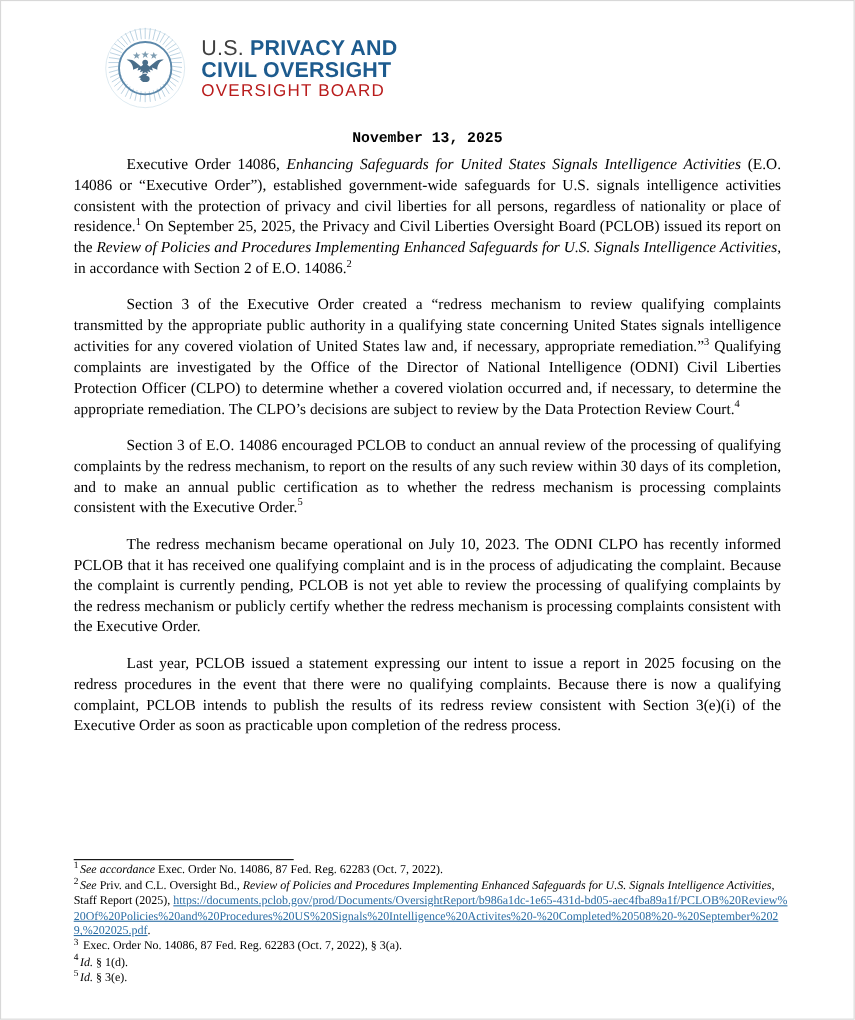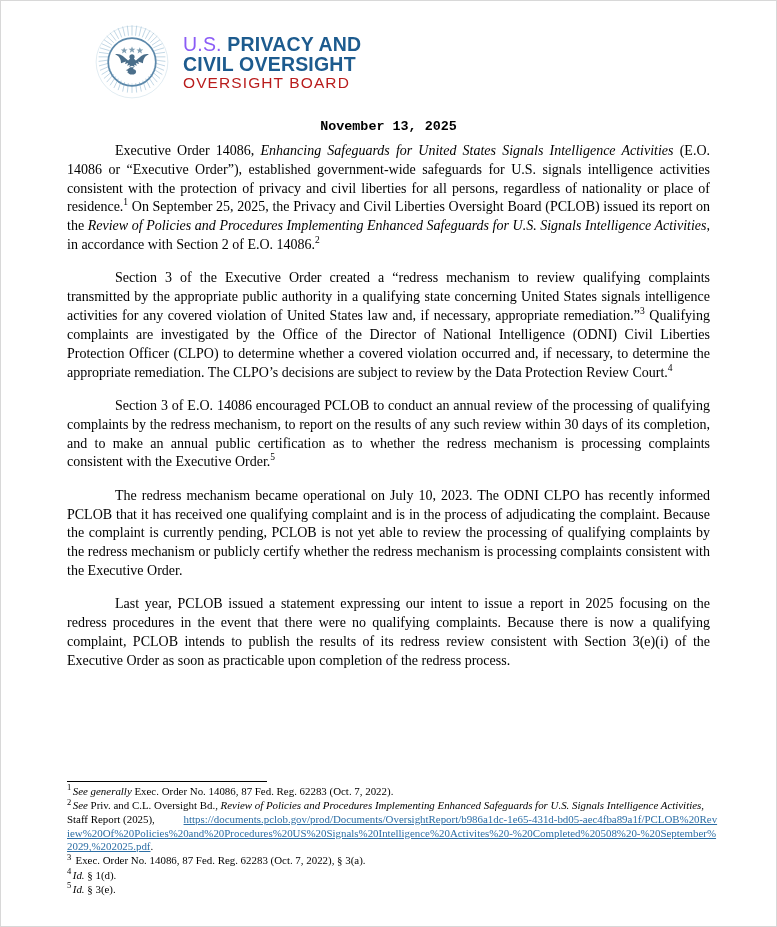--- a/index.html
+++ b/index.html
@@ -47,21 +47,21 @@
   .wm-line1, .wm-line2 {
     font-family: "Liberation Sans", "DejaVu Sans", sans-serif;
     font-weight: 700;
     font-size: 19.5px;
     letter-spacing: 0.2px;
     color: #1d5b8e;
     white-space: nowrap;
   }
   .wm-line1 .us {
     font-weight: 400;
-    color: #8b5cf6;
+    color: #404040;
   }
   .wm-line3 {
     font-family: "Liberation Sans", "DejaVu Sans", sans-serif;
     font-weight: 400;
     font-size: 15.5px;
     letter-spacing: 1.1px;
     color: #b91c1c;
     white-space: nowrap;
     margin-top: 1px;
   }
@@ -129,21 +129,20 @@
   }
   .fn sup {
     font-size: 0.78em;
     margin-right: 1.5px;
   }
   .fn .it { font-style: italic; }
   .fn a, .fn .url {
     color: #2c6ea5;
     text-decoration: underline;
     word-break: break-all;
-    margin-left: 26px;
   }
 </style>
 </head>
 <body>
 
 <div class="page">
 
   <div class="masthead">
 
     <div class="seal">
@@ -242,21 +241,21 @@
       <p id="para-1"><span>Executive Order 14086, </span><span class="it">Enhancing Safeguards for United States Signals Intelligence Activities</span><span> (E.O. 14086 or “Executive Order”), established government-wide safeguards for U.S. signals intelligence activities consistent with the protection of privacy and civil liberties for all persons, regardless of nationality or place of residence.</span><sup>1</sup><span>  On September 25, 2025, the Privacy and Civil Liberties Oversight Board (PCLOB) issued its report on the </span><span class="it">Review of Policies and Procedures Implementing Enhanced Safeguards for U.S. Signals Intelligence Activities</span><span>, in accordance with Section 2 of E.O. 14086.</span><sup>2</sup></p>
       <p id="para-2"><span>Section 3 of the Executive Order created a “redress mechanism to review qualifying complaints transmitted by the appropriate public authority in a qualifying state concerning United States signals intelligence activities for any covered violation of United States law and, if necessary, appropriate remediation.”</span><sup>3</sup><span>  Qualifying complaints are investigated by the Office of the Director of National Intelligence (ODNI) Civil Liberties Protection Officer (CLPO) to determine whether a covered violation occurred and, if necessary, to determine the appropriate remediation.  The CLPO’s decisions are subject to review by the Data Protection Review Court.</span><sup>4</sup></p>
       <p id="para-3"><span>Section 3 of E.O. 14086 encouraged PCLOB to conduct an annual review of the processing of qualifying complaints by the redress mechanism, to report on the results of any such review within 30 days of its completion, and to make an annual public certification as to whether the redress mechanism is processing complaints consistent with the Executive Order.</span><sup>5</sup></p>
       <p id="para-4"><span>The redress mechanism became operational on July 10, 2023.  The ODNI CLPO has recently informed PCLOB that it has received one qualifying complaint and is in the process of adjudicating the complaint.  Because the complaint is currently pending, PCLOB is not yet able to review the processing of qualifying complaints by the redress mechanism or publicly certify whether the redress mechanism is processing complaints consistent with the Executive Order.</span></p>
       <p id="para-5"><span>Last year, PCLOB issued a statement expressing our intent to issue a report in 2025 focusing on the redress procedures in the event that there were no qualifying complaints.  Because there is now a qualifying complaint, PCLOB intends to publish the results of its redress review consistent with Section 3(e)(i) of the Executive Order as soon as practicable upon completion of the redress process.</span></p>
     </div>
 
   <div class="footnotes">
     <div class="fn-rule"></div>
     <div id="footnote-list">
-        <div class="fn"><sup>1</sup><span class="it">See generally</span><span> Exec. Order No. 14086, 87 Fed. Reg. 62283 (Oct. 7, 2022).</span></div>
+        <div class="fn"><sup>1</sup><span class="it">See accordance</span><span> Exec. Order No. 14086, 87 Fed. Reg. 62283 (Oct. 7, 2022).</span></div>
         <div class="fn"><sup>2</sup><span class="it">See</span><span> Priv. and C.L. Oversight Bd., </span><span class="it">Review of Policies and Procedures Implementing Enhanced Safeguards for U.S. Signals Intelligence Activities</span><span>, Staff Report (2025), </span><a class="url">https://documents.pclob.gov/prod/Documents/OversightReport/b986a1dc-1e65-431d-bd05-aec4fba89a1f/PCLOB%20Review%20Of%20Policies%20and%20Procedures%20US%20Signals%20Intelligence%20Activites%20-%20Completed%20508%20-%20September%2029,%202025.pdf</a><span>.</span></div>
         <div class="fn"><sup>3</sup><span> Exec. Order No. 14086, 87 Fed. Reg. 62283 (Oct. 7, 2022), § 3(a).</span></div>
         <div class="fn"><sup>4</sup><span class="it">Id.</span><span> § 1(d).</span></div>
         <div class="fn"><sup>5</sup><span class="it">Id.</span><span> § 3(e).</span></div>
       </div>
   </div>
 
 </div>
 
 </body></html>

